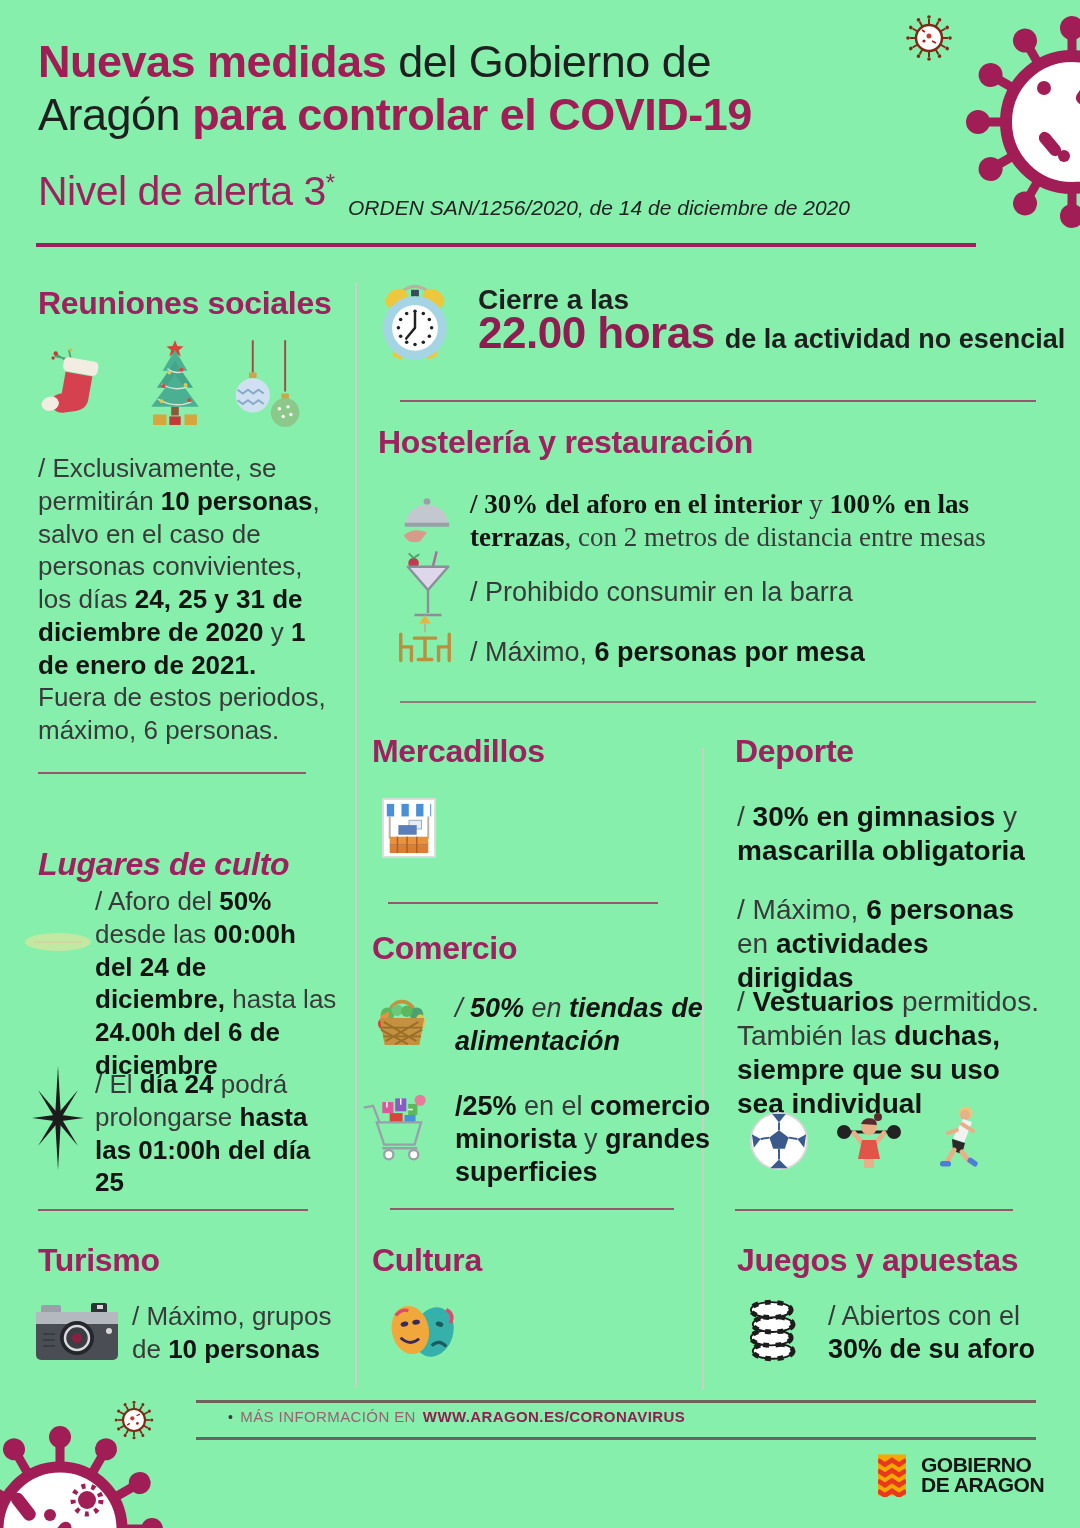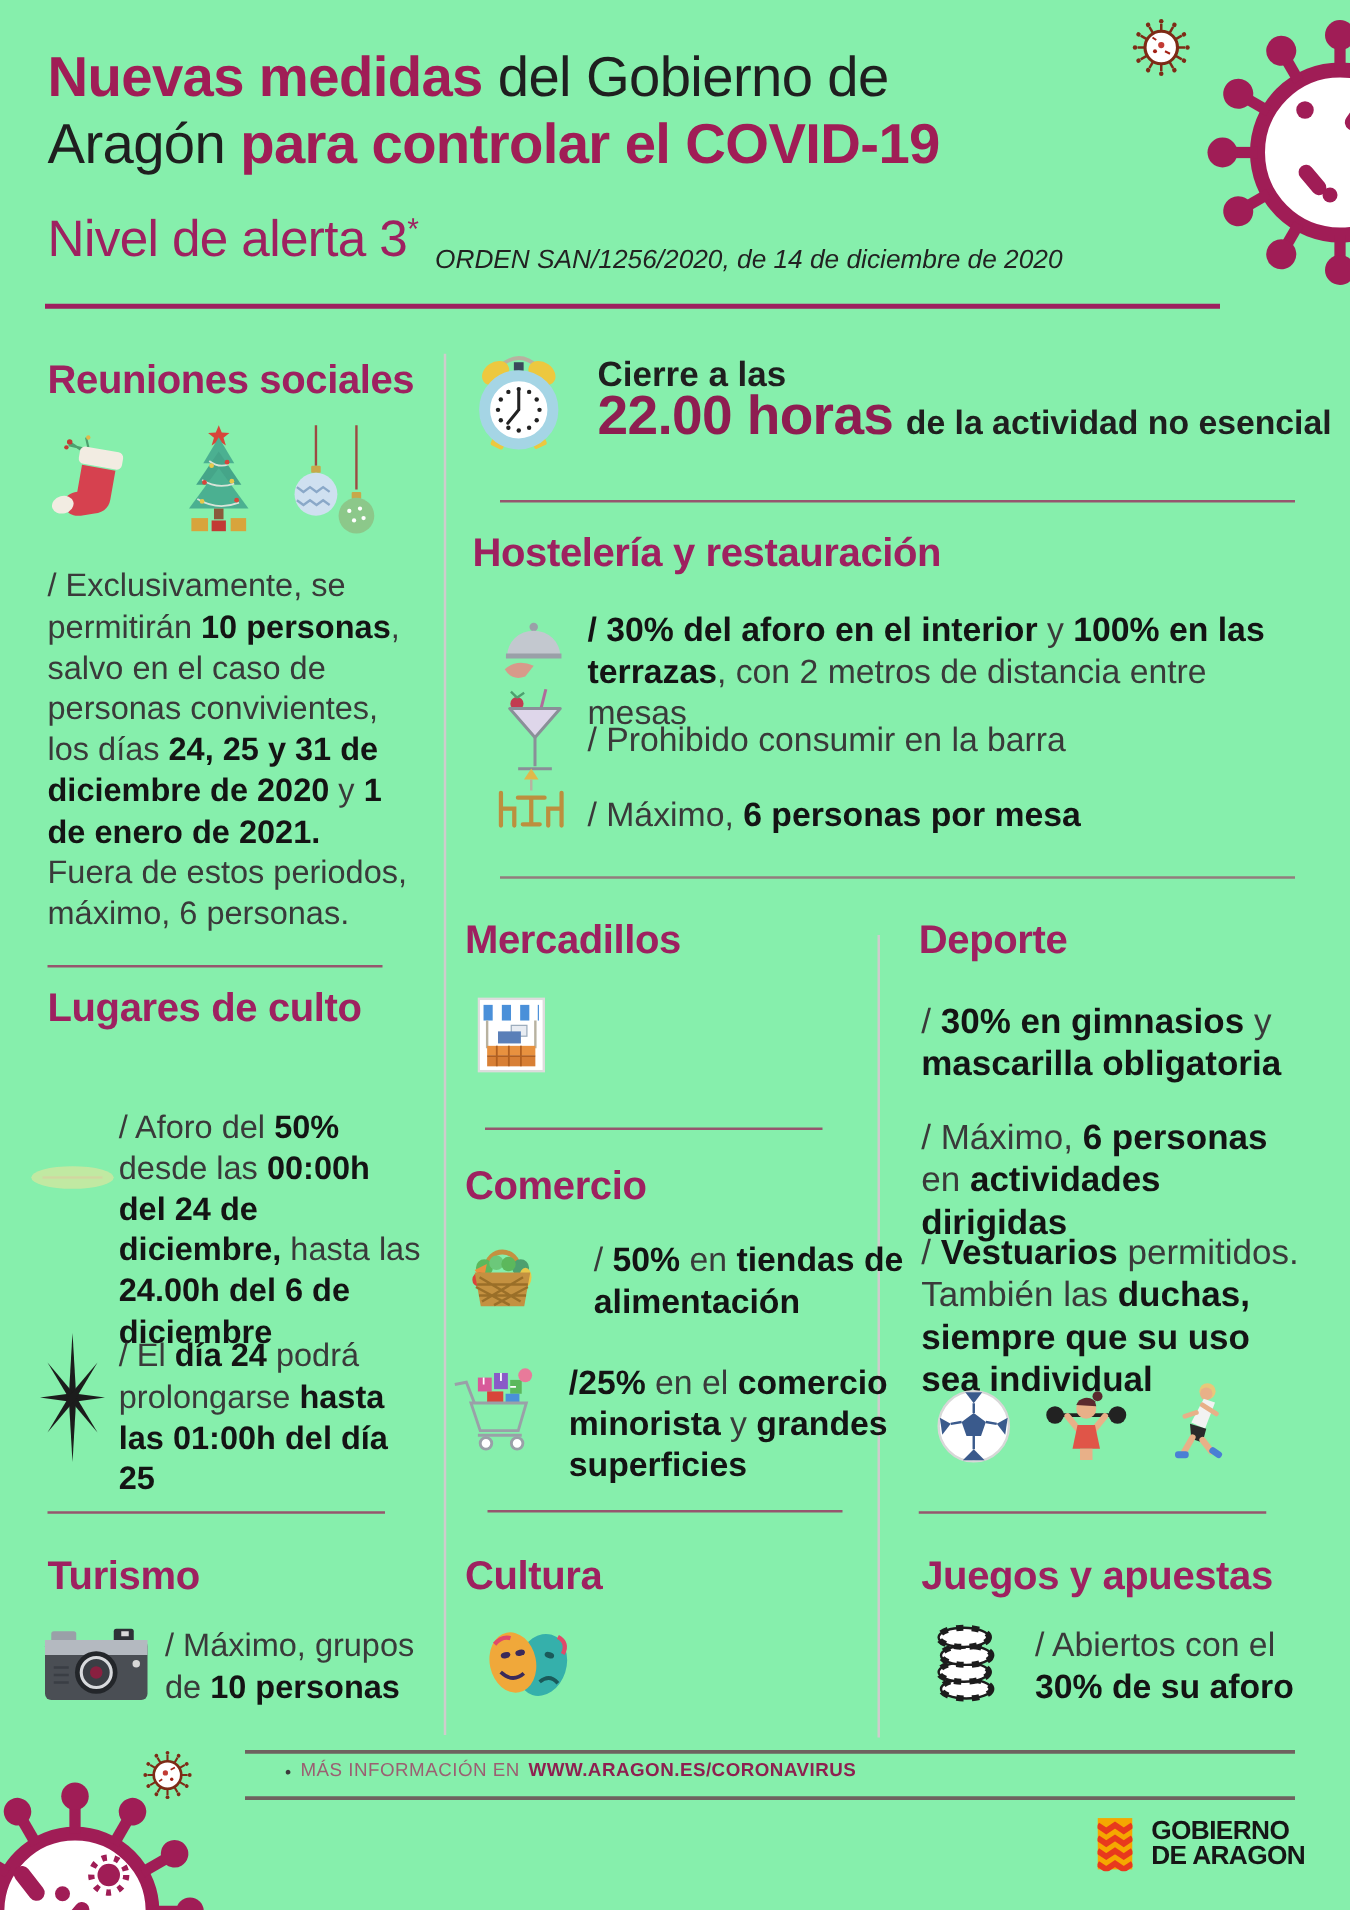--- a/index.html
+++ b/index.html
@@ -147,21 +147,21 @@
     <circle cx="60" cy="76" r="15" fill="#8cc88a"></circle>
     <circle cx="54" cy="72" r="1.8" fill="#fff"></circle>
       <circle cx="63" cy="70" r="1.8" fill="#fff"></circle>
       <circle cx="58" cy="80" r="1.8" fill="#fff"></circle>
       <circle cx="66" cy="78" r="1.8" fill="#fff"></circle>
   </svg>
   <div class="abs txt" style="left:38px;top:452px;width:292px;"><span>/ Exclusivamente, se permitirán </span><span class="b">10 personas</span><span>, salvo en el caso de personas convivientes, los días </span><span class="b">24, 25 y 31 de diciembre de 2020</span><span> y </span><span class="b">1 de enero de 2021.</span><span> Fuera de estos periodos, máximo, 6 personas.</span></div>
 
   <div class="abs divider" style="left:38px;top:772px;width:268px;"></div>
 
-  <div class="abs heading" style="left:38px;top:788px;">Lugares de culto</div>
+  <div class="abs heading" style="left:38px;top:846px;font-style:italic;">Lugares de culto</div>
   <svg class="abs" style="left:22px;top:928px;" width="72" height="28" viewBox="0 0 72 28">
     <ellipse cx="36" cy="14" rx="33" ry="9" fill="#f2e49a" opacity="0.55"></ellipse>
     <path d="M12 14 h48" stroke="#d8cfa0" stroke-width="2" opacity="0.7"></path>
   </svg>
   <div class="abs txt" style="left:95px;top:885px;width:242px;"><span>/ Aforo del </span><span class="b">50%</span><span> desde las </span><span class="b">00:00h del 24 de diciembre,</span><span> hasta las </span><span class="b">24.00h del 6 de diciembre</span></div>
   <svg class="abs" style="left:30px;top:1066px;" width="56" height="104" viewBox="0 0 56 104">
     <g fill="#1c1c1c">
       <polygon points="28,0 31,52 28,104 25,52"></polygon>
       <polygon points="2,52 28,48.5 54,52 28,55.5"></polygon>
       <polygon points="8,24 30,50 48,80 26,54"></polygon>
@@ -218,21 +218,21 @@
   </div>
   <div class="abs divider" style="left:400px;top:400px;width:636px;"></div>
 
   <div class="abs heading" style="left:378px;top:424px;">Hostelería y restauración</div>
   <svg class="abs" style="left:398px;top:490px;" width="56" height="58" viewBox="0 0 58 58">
     <circle cx="30" cy="11" r="3.5" fill="#9aa0a8"></circle>
     <path d="M8 35 a22 21 0 0 1 44 0 z" fill="#c3c8cf"></path>
     <path d="M7 35 h46" stroke="#9aa0a8" stroke-width="4"></path>
     <path d="M6 46 q10 -9 24 -3 l-7 9 q-11 4 -17 -6 z" fill="#d89a8a"></path>
   </svg>
-  <div class="abs txt txt27" style="left:470px;top:488px;width:565px;"><span class="b">/ 30% del aforo en el interior</span><span> y </span><span class="b">100% en las terrazas</span><span>, con 2 metros de distancia entre mesas</span></div>
+  <div class="abs txt txt27" style="left:470px;top:488px;width:565px;font-family:Liberation Serif, serif;"><span class="b">/ 30% del aforo en el interior</span><span> y </span><span class="b">100% en las terrazas</span><span>, con 2 metros de distancia entre mesas</span></div>
   <svg class="abs" style="left:402px;top:548px;" width="52" height="80" viewBox="0 0 54 80">
     <path d="M36 2 L30 26" stroke="#b06a9a" stroke-width="2.5"></path>
     <circle cx="12" cy="14" r="5.5" fill="#c23b50"></circle>
     <path d="M12 9 l-5 -5 M12 9 l6 -4" stroke="#4da06f" stroke-width="2"></path>
     <path d="M6 18 h42 L27 42 Z" fill="#ded6ea" stroke="#8a8f98" stroke-width="2.5" stroke-linejoin="round"></path>
     <path d="M27 42 v24 M13 68 h28" stroke="#8a8f98" stroke-width="2.5"></path>
   </svg>
   <div class="abs txt txt27" style="left:470px;top:576px;width:560px;"><span>/ Prohibido consumir en la barra</span></div>
   <svg class="abs" style="left:393px;top:612px;" width="64" height="62" viewBox="0 0 66 62">
     <path d="M33 2 l-6 9 h12 z" fill="#e0b84a"></path>
@@ -276,21 +276,21 @@
     <circle cx="24" cy="24" r="6" fill="#6cc87a"></circle>
       <circle cx="34" cy="25" r="6" fill="#5cb85c"></circle>
     <polygon points="6,30 16,25 13,40" fill="#e8913f"></polygon>
     <circle cx="10" cy="38" r="6" fill="#d8453a"></circle>
     <ellipse cx="48" cy="36" rx="5" ry="8" fill="#e8c84a"></ellipse>
     <path d="M6 32 h46 l-5 28 h-36 z" fill="#c49140"></path>
     <g stroke="#9a6f28" stroke-width="2">
       <path d="M10 36 l34 20 M7 44 l28 15 M46 36 l-34 20 M50 44 l-28 15 M8 42 h42 M9.5 51 h39"></path>
     </g>
   </svg>
-  <div class="abs txt txt27" style="left:475px;top:992px;width:252px;"><span>/ </span><span class="b">50%</span><span> en </span><span class="b">tiendas de alimentación</span></div>
+  <div class="abs txt txt27" style="left:455px;top:992px;width:252px;font-style:italic;"><span>/ </span><span class="b">50%</span><span> en </span><span class="b">tiendas de alimentación</span></div>
   <svg class="abs" style="left:362px;top:1086px;" width="72" height="82" viewBox="0 0 78 82">
     <rect x="22" y="14" width="12" height="12" fill="#d85a9a"></rect>
     <rect x="36" y="10" width="12" height="14" fill="#8a5ac8"></rect>
     <rect x="50" y="16" width="10" height="12" fill="#5cb85c"></rect>
     <circle cx="63" cy="12" r="6" fill="#e87a9a"></circle>
     <rect x="30" y="26" width="14" height="10" fill="#d8453a"></rect>
     <rect x="46" y="28" width="12" height="8" fill="#4a90d9"></rect>
     <path d="M27 20 v-6 M42 17 v-7 M55 22 h-5" stroke="#fff" stroke-width="1.5"></path>
     <g fill="none" stroke="#9aa0a8" stroke-width="2.5">
       <path d="M2 20 l10 -2 7 18"></path>

